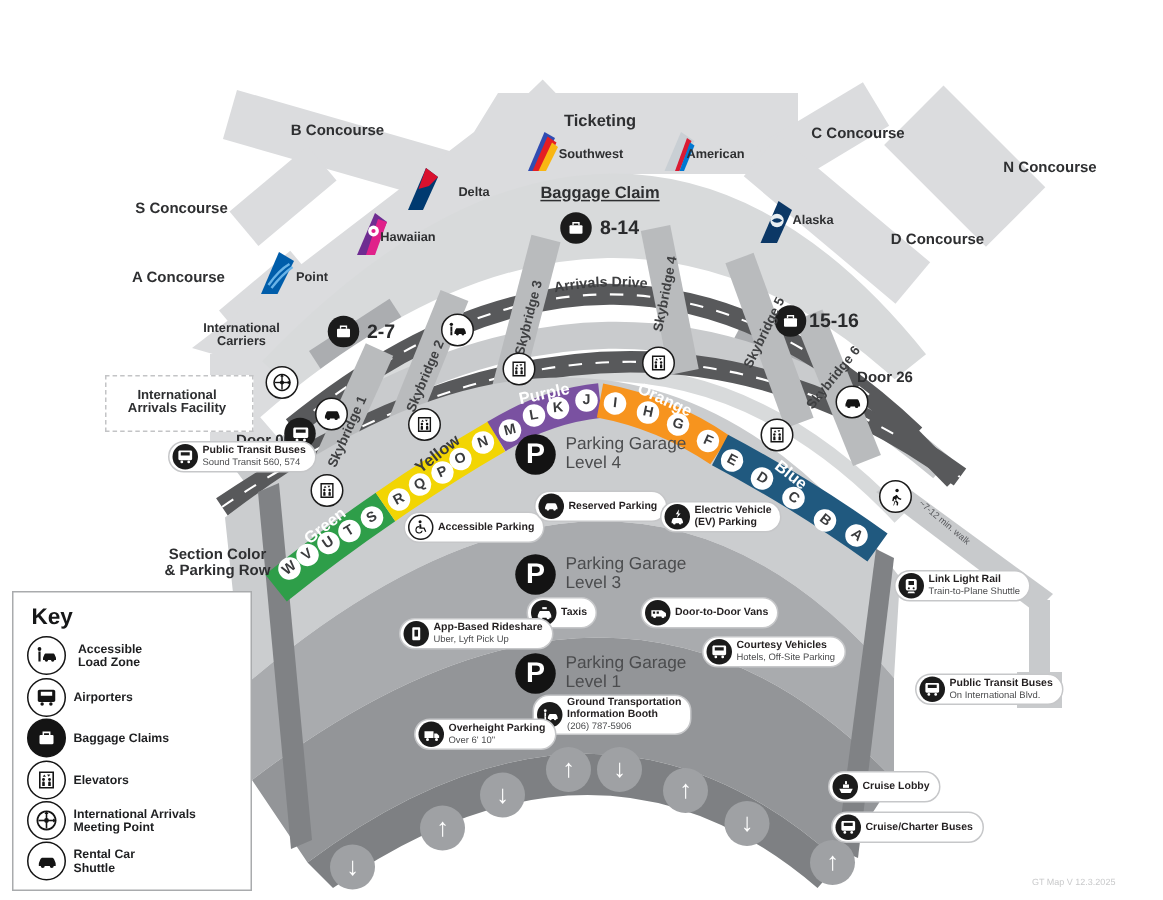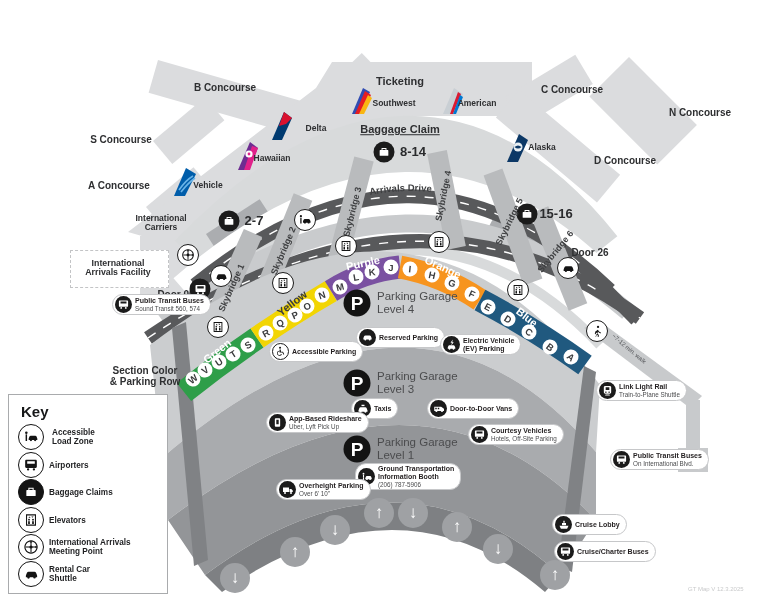--- a/index.html
+++ b/index.html
@@ -234,21 +234,21 @@
       <polygon points="8,30 16,6 22,8 14,30" fill="#E0218A"></polygon>
       <circle cx="13" cy="14" r="3.6" fill="#FFFFFF"></circle>
       <circle cx="13" cy="14" r="1.4" fill="#E0218A"></circle>
     </svg>
 <div class="lbl" style="left:272px;top:158px;font-size:8.5px;">Hawaiian</div>
 <svg class="fin" style="left:172px;top:166px;" width="28" height="30" viewBox="0 0 28 30">
   <polygon points="2,30 14,2 24,8 13,30" fill="#005DAA"></polygon>
       <path d="M7 24 Q14 14 21 10" stroke="#69B3E7" stroke-width="1.6" fill="none"></path>
       <path d="M9 26 Q16 17 23 12" stroke="#69B3E7" stroke-width="1.6" fill="none"></path>
     </svg>
-<div class="lbl" style="left:208px;top:185px;font-size:8.5px;">Vehicle</div>
+<div class="lbl" style="left:208px;top:185px;font-size:8.5px;">Point</div>
 
 <div class="lbl" style="left:400px;top:130px;font-size:11px;text-decoration:underline;">Baggage Claim</div>
 <div class="micon blk" style="left:384px;top:152px;">
       <svg width="13" height="13" viewBox="0 0 24 24" fill="#fff">
         <use href="#s-bag"></use>
       </svg>
     </div>
 <div class="lbl" style="left:413px;top:152px;font-size:13px;color:#2A2B2D;">8-14</div>
 <div class="micon blk" style="left:229px;top:221px;">
       <svg width="13" height="13" viewBox="0 0 24 24" fill="#fff">

